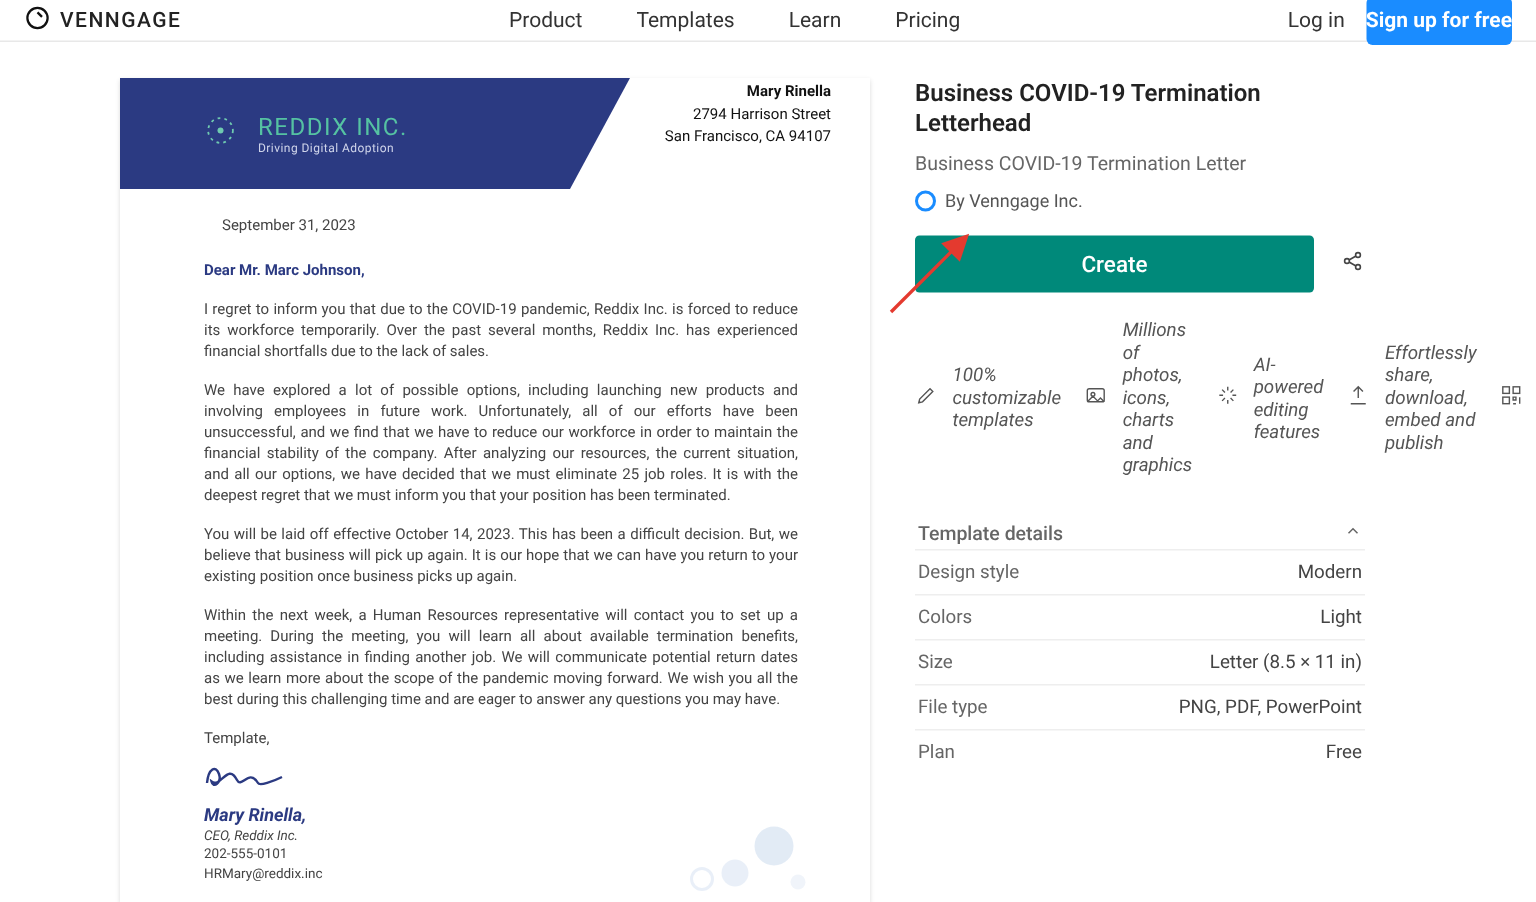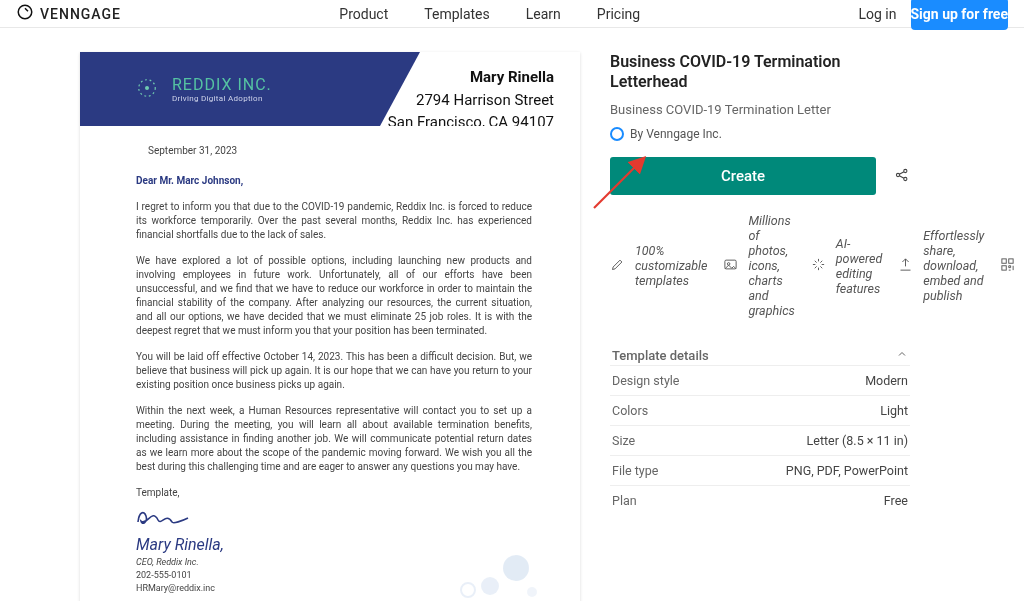--- a/index.html
+++ b/index.html
@@ -64,29 +64,29 @@
   clip-path: polygon(0 0, 68% 0, 60% 100%, 0 100%);
   display:flex;
   align-items:center;
   padding-left:56px;
   gap:14px;
   color:#fff;
 }
 .band-title { color:#55c2a2; font-size:16px; letter-spacing:1px; font-weight:400; }
 .band-sub   { font-size:8px; color:#cfd4ea; letter-spacing:.3px; }
 .logo-dots { width:22px; height:22px; }
-.sender { position:absolute; top:14px; right:26px; text-align:right; font-size:15px; line-height:1.5; color:#111; }
+.sender { position:absolute; top:2px; right:26px; text-align:right; font-size:10px; line-height:1.5; color:#111; }
 .sender .nm { font-weight:700; }
 .letter-body { padding:18px 48px 0 56px; font-size:10px; color:#444; line-height:1.4; }
 .letter-body .date { margin-bottom:16px;margin-left:12px; }
 .letter-body .greet { color:#2b3a82; font-weight:700; margin-bottom:12px; font-size:10px; }
 .letter-body p { margin-bottom:12px; text-align:justify; }
 .closer { margin-top:4px; }
 .sig-svg { margin:6px 0 2px; }
-.sig-name { color:#2b3a82; font-weight:400; font-size:16px; font-style:italic; }
+.sig-name { color:#2b3a82; font-weight:700; font-size:12px; font-style:italic; }
 .sig-role { font-style:italic; font-size:9px; }
 .sig-contact { font-size:9px; line-height:1.4; }
 .bubbles { position:absolute; right:40px; bottom:6px; opacity:.4; }
 
 
 .panel { flex:1; max-width:300px; }
 .tpl-title { font-size:16px; font-weight:600; line-height:1.25; margin-bottom:10px; color:#222; }
 .tpl-sub   { font-size:13px; color:#666; margin-bottom:10px; }
 .byline    { font-size:12px; color:#555; display:flex; align-items:center; gap:6px; margin-bottom:16px;}
 .byline .vcirc { width:14px; height:14px; border-radius:50%; background:#fff; border:2px solid #1a8cff; display:inline-block;}

